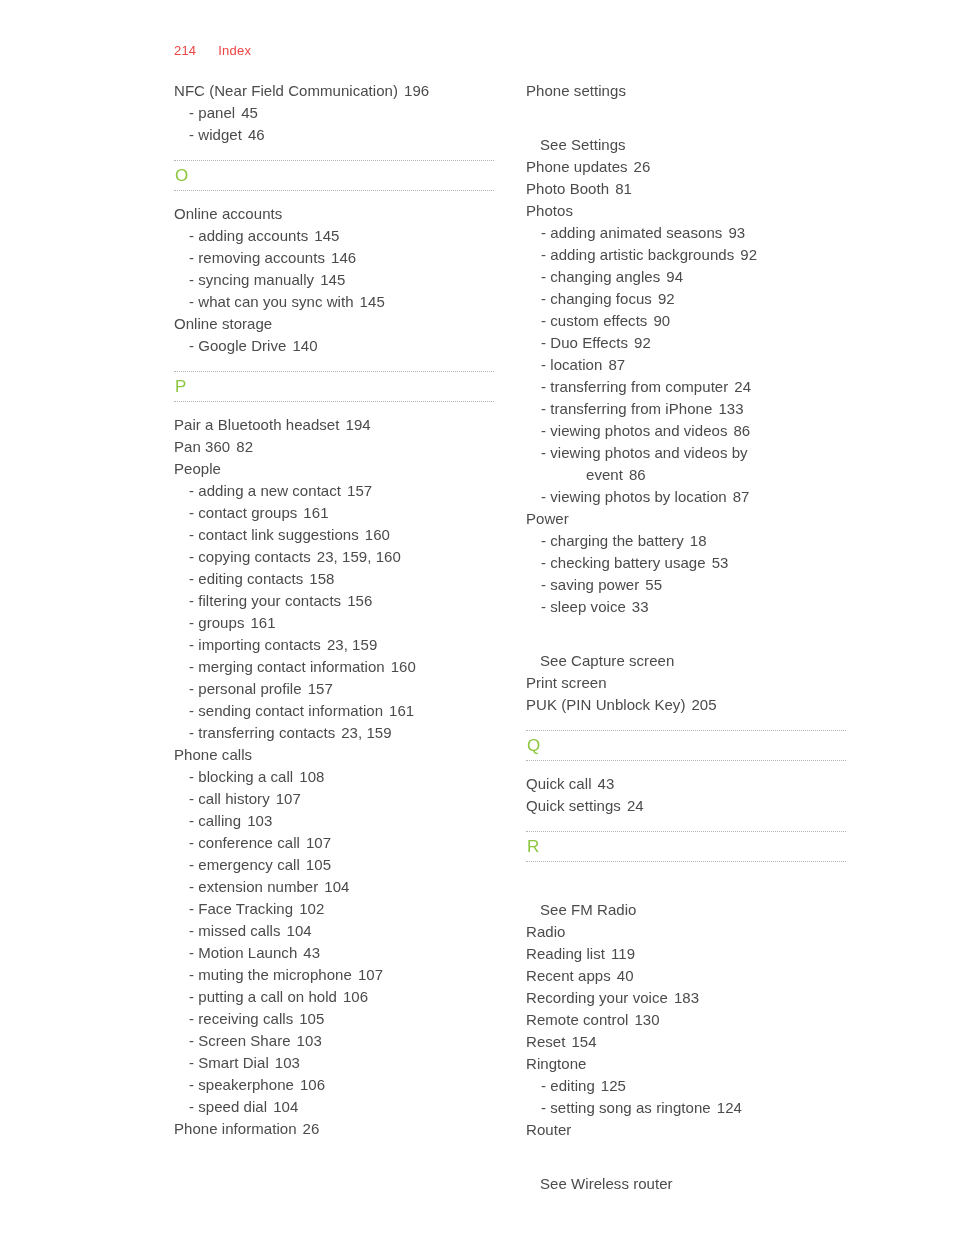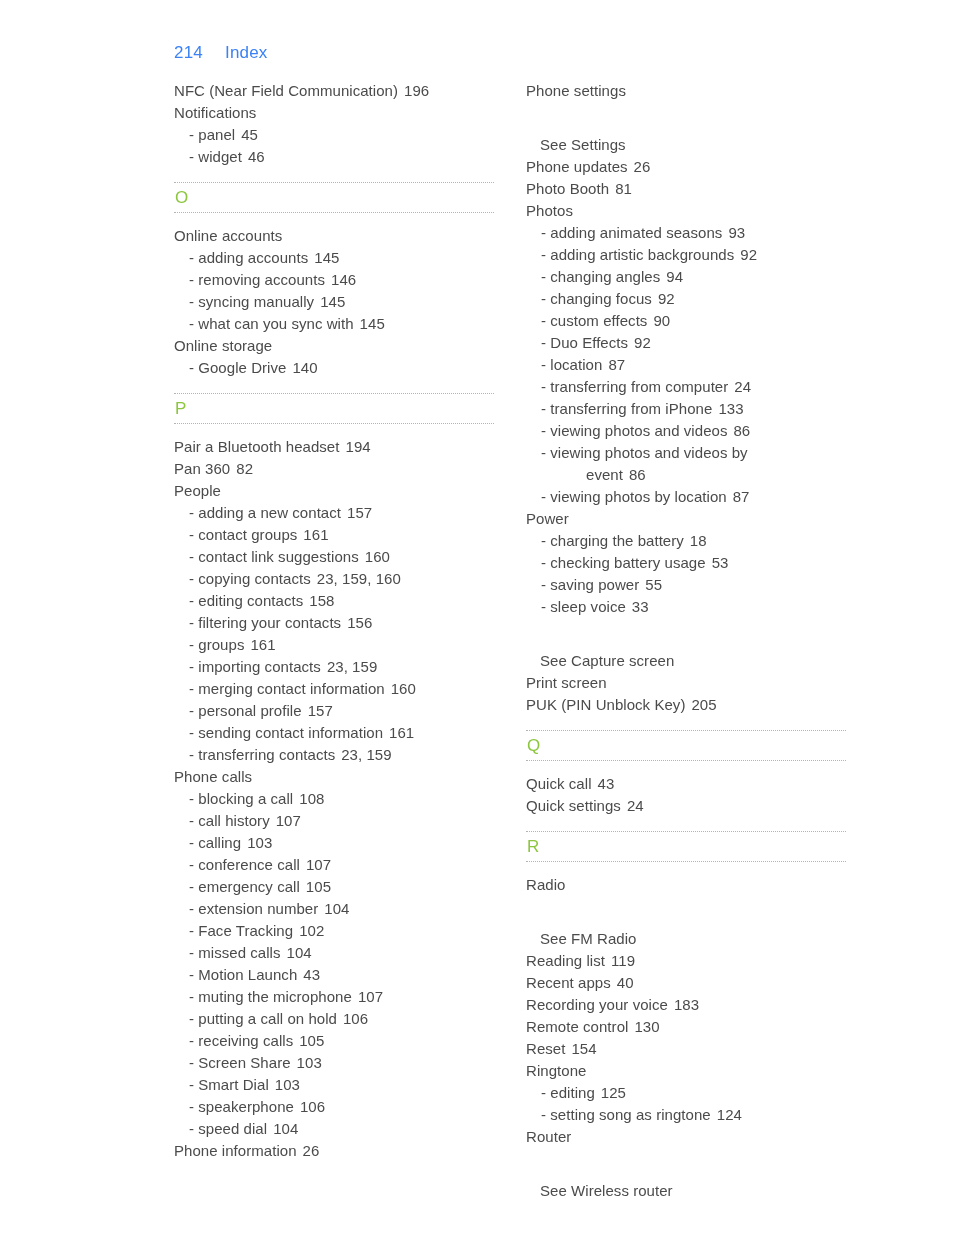--- a/index.html
+++ b/index.html
@@ -21,22 +21,22 @@
     left: 0; top: 0;
     width: 954px;
     height: 1235px;
   }
 
   
   .page-header {
     position: absolute;
     left: 174px;
     top: 43px;
-    font-size: 17px;
-    color: #3b82f6;
+    font-size: 13px;
+    color: #ef4444;
     letter-spacing: 0.2px;
     white-space: nowrap;
   }
   .page-header .folio { margin-right: 22px; }
 
   
   .columns {
     position: absolute;
     left: 0;
     top: 80px;
@@ -96,21 +96,20 @@
 
 <div class="page">
 
   <div class="page-header">
     <span class="folio">214</span><span class="head-title">Index</span>
   </div>
 
   <div class="columns">
     <div class="col col-left">
         <div class="entry level-0"><span>NFC (Near Field Communication)</span><span class="pg">196</span></div>
-        <div class="entry level-0"><span>Notifications</span></div>
         <div class="entry level-1"><span>- panel</span><span class="pg">45</span></div>
         <div class="entry level-1"><span>- widget</span><span class="pg">46</span></div>
         <div class="section-head">
           <div class="rule rule-top"></div>
           <div class="letter">O</div>
           <div class="rule rule-bottom"></div>
         </div>
         <div class="entry level-0"><span>Online accounts</span></div>
         <div class="entry level-1"><span>- adding accounts</span><span class="pg">145</span></div>
         <div class="entry level-1"><span>- removing accounts</span><span class="pg">146</span></div>
@@ -189,22 +188,22 @@
           <div class="letter">Q</div>
           <div class="rule rule-bottom"></div>
         </div>
         <div class="entry level-0"><span>Quick call</span><span class="pg">43</span></div>
         <div class="entry level-0"><span>Quick settings</span><span class="pg">24</span></div>
         <div class="section-head">
           <div class="rule rule-top"></div>
           <div class="letter">R</div>
           <div class="rule rule-bottom"></div>
         </div>
+        <div class="entry level-2"><span>See FM Radio</span></div>
         <div class="entry level-0"><span>Radio</span></div>
-        <div class="entry level-2"><span>See FM Radio</span></div>
         <div class="entry level-0"><span>Reading list</span><span class="pg">119</span></div>
         <div class="entry level-0"><span>Recent apps</span><span class="pg">40</span></div>
         <div class="entry level-0"><span>Recording your voice</span><span class="pg">183</span></div>
         <div class="entry level-0"><span>Remote control</span><span class="pg">130</span></div>
         <div class="entry level-0"><span>Reset</span><span class="pg">154</span></div>
         <div class="entry level-0"><span>Ringtone</span></div>
         <div class="entry level-1"><span>- editing</span><span class="pg">125</span></div>
         <div class="entry level-1"><span>- setting song as ringtone</span><span class="pg">124</span></div>
         <div class="entry level-0"><span>Router</span></div>
         <div class="entry level-2"><span>See Wireless router</span></div>

